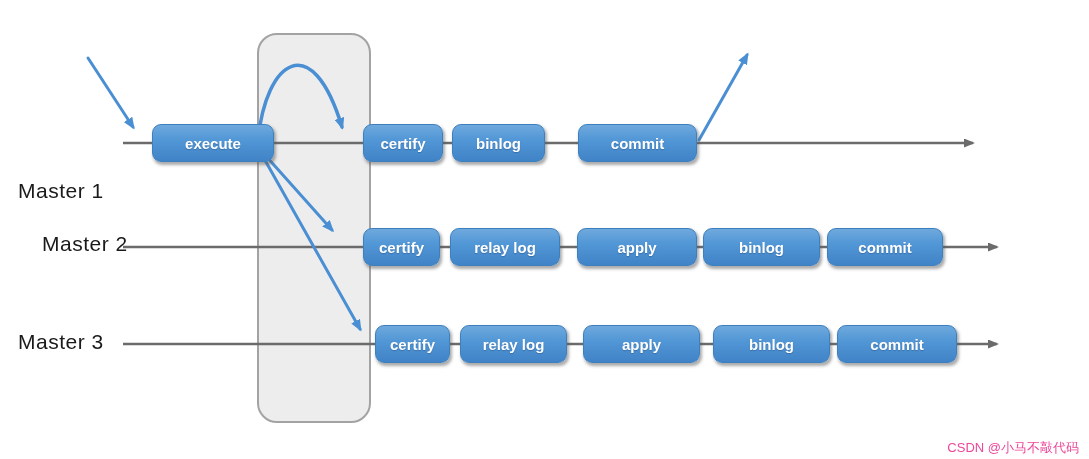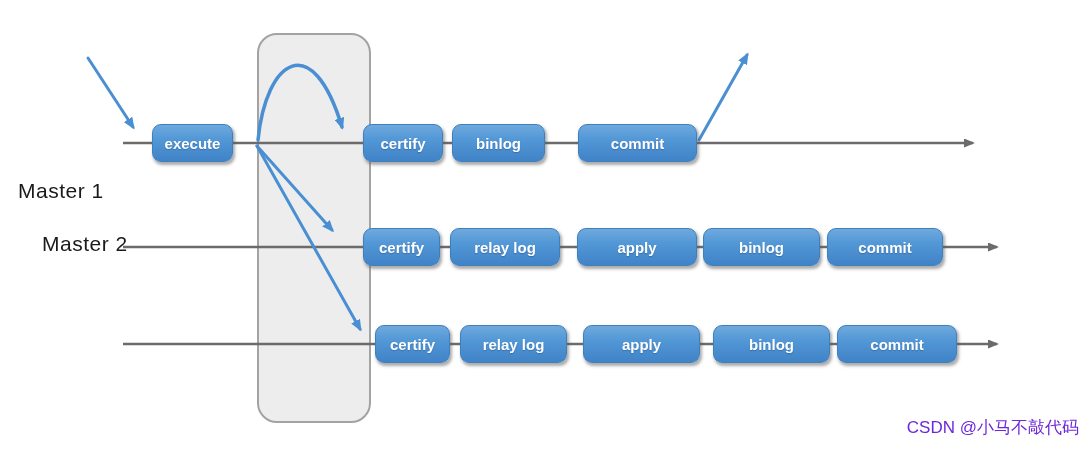--- a/index.html
+++ b/index.html
@@ -69,23 +69,23 @@
     box-sizing: border-box;
     z-index: 3;
     white-space: nowrap;
   }
   .row1 { top: 124px; }
   .row2 { top: 228px; }
   .row3 { top: 325px; }
   
   .watermark {
     position: absolute;
-    right: 10px; bottom: 20px;
-    font-size: 17px;
-    color: #6d28d9;
+    right: 10px; bottom: 2px;
+    font-size: 13px;
+    color: #ec4899;
     z-index: 5;
     white-space: nowrap;
   }
 </style>
 </head>
 <body>
 
 <div id="stage">
 
   <div class="consensus-band"></div>
@@ -106,22 +106,23 @@
 
     <line x1="88" y1="58" x2="133" y2="127" stroke="#4a8fd3" stroke-width="3" stroke-linecap="round" marker-end="url(#blue-arrow)"></line>
     <path d="M258 140 C266 60 312 28 342 127" fill="none" stroke="#4a8fd3" stroke-width="3.5" stroke-linecap="round" marker-end="url(#blue-arrow)"></path>
     <line x1="257" y1="146" x2="332" y2="230" stroke="#4a8fd3" stroke-width="3" stroke-linecap="round" marker-end="url(#blue-arrow)"></line>
     <line x1="257" y1="146" x2="360" y2="329" stroke="#4a8fd3" stroke-width="3" stroke-linecap="round" marker-end="url(#blue-arrow)"></line>
     <line x1="699" y1="140" x2="747" y2="55" stroke="#4a8fd3" stroke-width="3" stroke-linecap="round" marker-end="url(#blue-arrow)"></line>
   </svg>
 
   <div class="row-label r1">Master 1</div>
   <div class="row-label r2">Master 2</div>
+  <div class="row-label r3">Master 3</div>
 
-  <div class="box row1" style="left:152px;width:81px;text-align:center;">execute</div>
+  <div class="box row1" style="left:152px;width:122px;text-align:center;">execute</div>
   <div class="box row1" style="left:363px;width:80px;">certify</div>
   <div class="box row1" style="left:452px;width:93px;">binlog</div>
   <div class="box row1" style="left:578px;width:119px;">commit</div>
 
   <div class="box row2" style="left:363px;width:77px;">certify</div>
   <div class="box row2" style="left:450px;width:110px;">relay log</div>
   <div class="box row2" style="left:577px;width:120px;">apply</div>
   <div class="box row2" style="left:703px;width:117px;">binlog</div>
   <div class="box row2" style="left:827px;width:116px;">commit</div>
 

